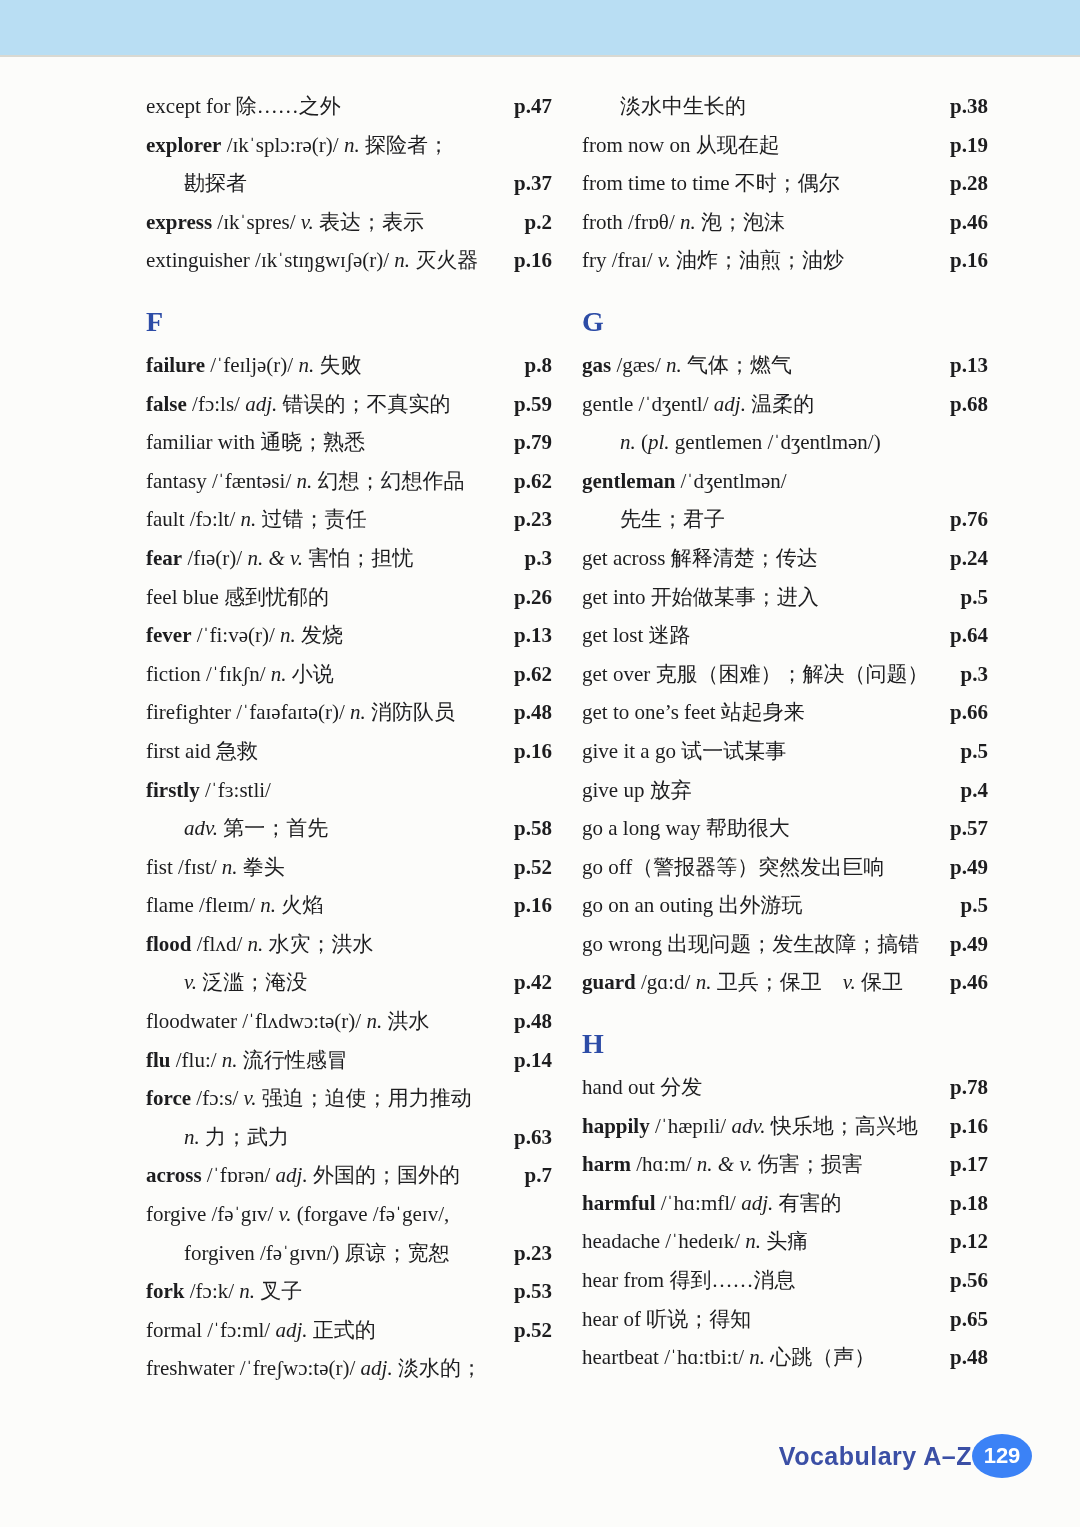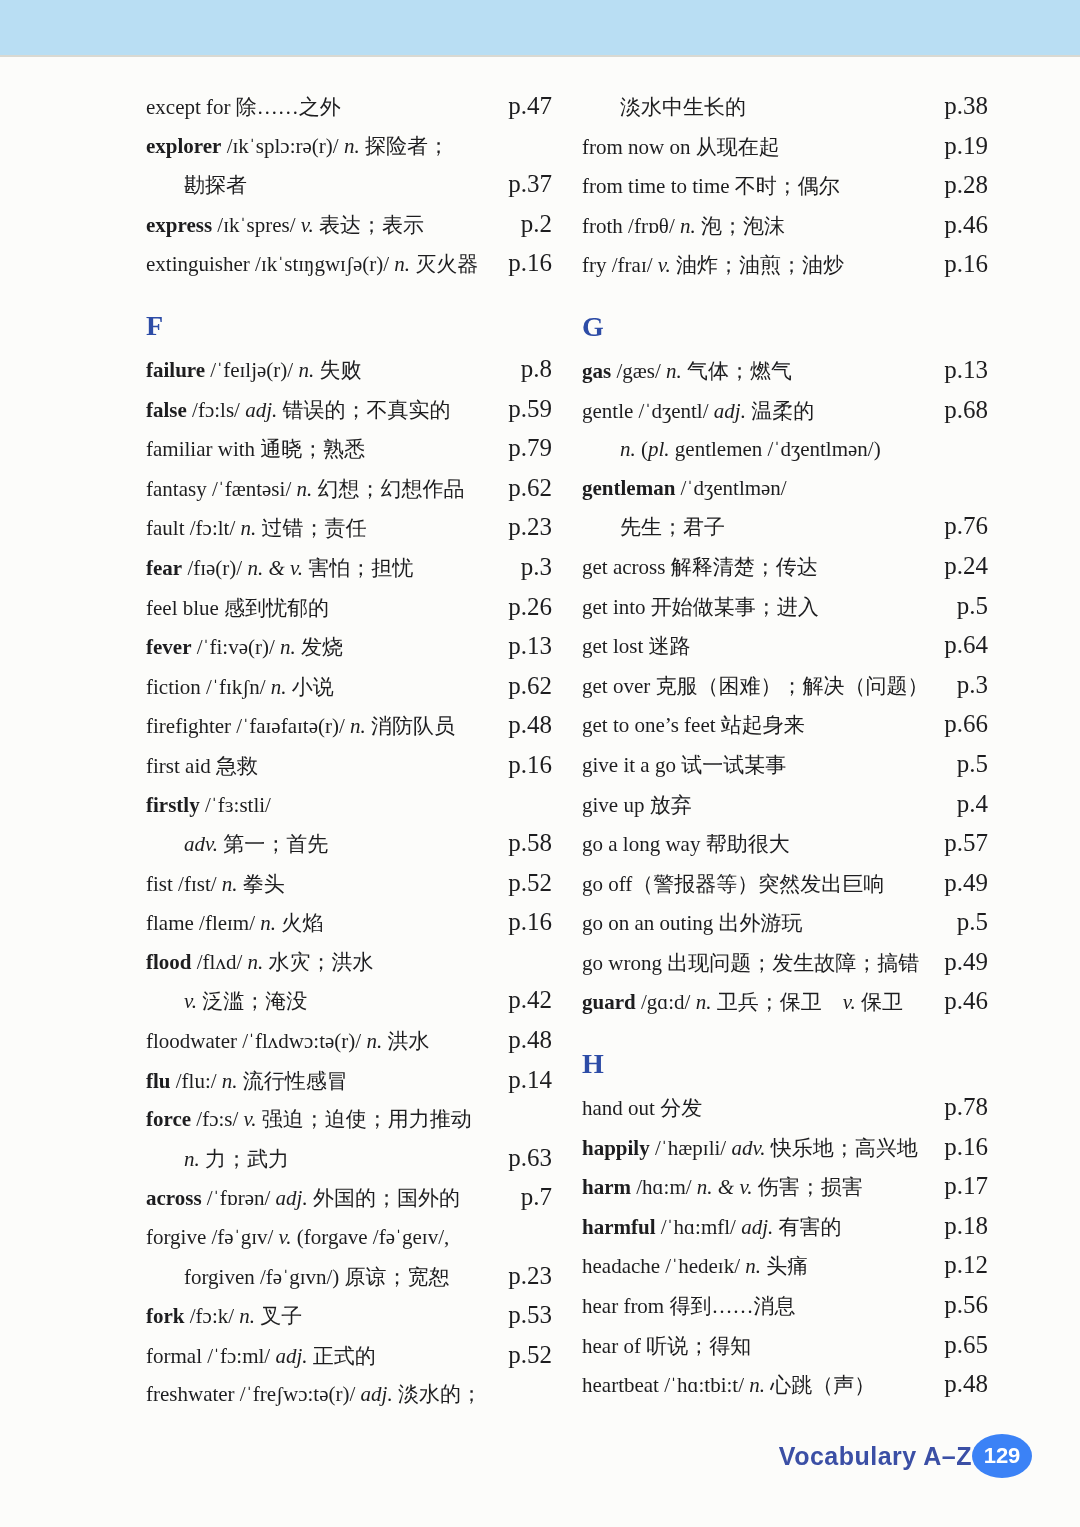--- a/index.html
+++ b/index.html
@@ -36,21 +36,21 @@
   .row {
     display:flex;
     justify-content:space-between;
     align-items:baseline;
     line-height:38.6px;
     font-size:21px;
     white-space:nowrap;
   }
   .row.indent { padding-left:38px; }
   .row-text { overflow:visible; }
-  .row-page { padding-left:8px; font-size:25px; }
+  .row-page { padding-left:8px; font-size:21px;font-weight:bold; }
   .seg-b { font-weight:bold; }
   .seg-i { font-style:italic; }
   .seg-r { }
   .footer {
     position:absolute;
     right:48px; top:1434px;
     display:flex; align-items:center; 
     font-family:"Liberation Sans","DejaVu Sans",sans-serif;
   }
   .footer-label {

